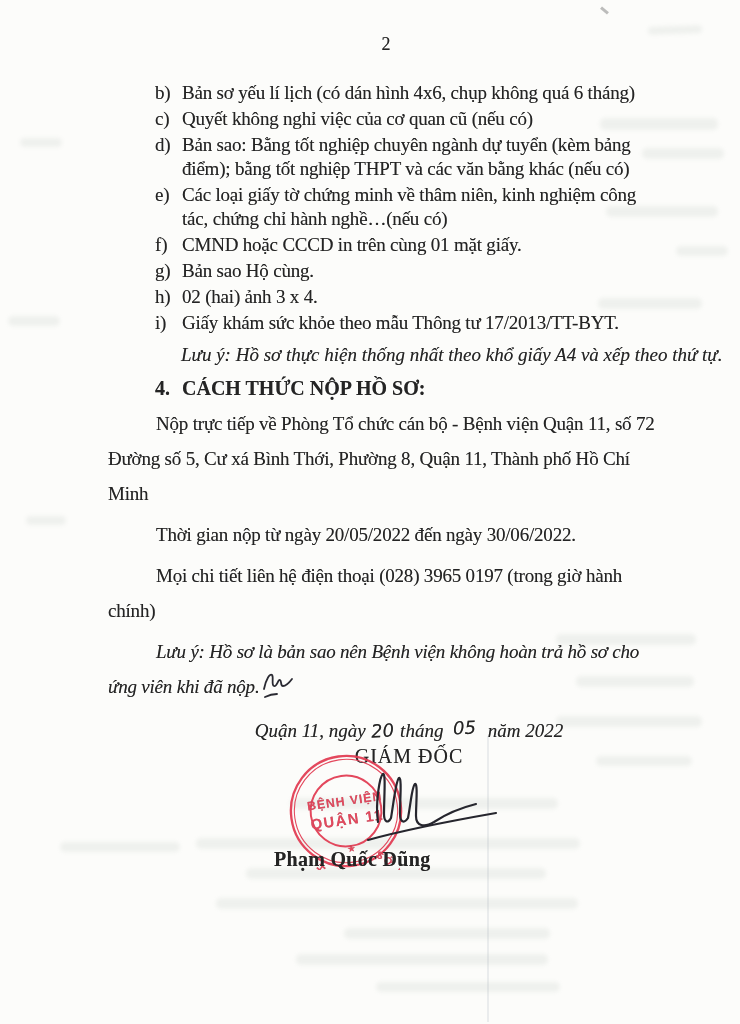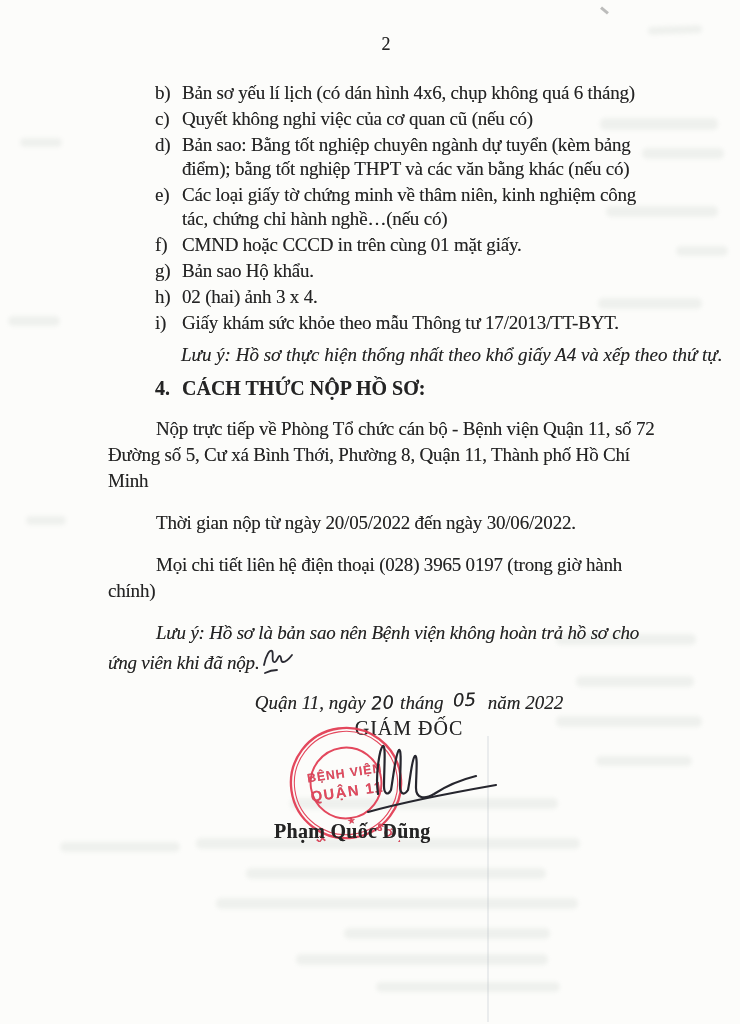--- a/index.html
+++ b/index.html
@@ -11,21 +11,21 @@
   .content{position:absolute;left:108px;top:34px;width:556px;z-index:2;
     text-shadow:0 0 .5px rgba(40,40,40,.45);}
   .page-num{text-align:center;font-size:18px;margin-bottom:26px;}
   .doc-list{margin-left:47px;font-size:19px;line-height:24px;letter-spacing:-0.2px;}
   .li{display:flex;margin-bottom:2px;}
   .li .marker{flex:0 0 27px;}
   .li .txt{flex:1;}
   .note1{font-style:italic;margin-left:73px;margin-top:9px;font-size:19px;white-space:nowrap;}
   .heading{display:flex;font-weight:bold;font-size:20px;margin-left:47px;margin-top:11px;}
   .heading .num{flex:0 0 27px;}
-  .para{font-size:19px;line-height:26px;text-indent:48px;margin-top:16px;letter-spacing:-0.2px;}
+  .para{font-size:19px;line-height:35px;text-indent:48px;margin-top:6px;letter-spacing:-0.2px;}
   .para.italic{font-style:italic;}
   .sig-block{position:relative;width:310px;margin:16px 100px 0 auto;height:196px;text-align:center;}
   .date-line{font-style:italic;font-size:19px;white-space:nowrap;}
   .hand{font-family:"DejaVu Sans",sans-serif;font-size:18px;display:inline-block;}
   .hand.day{transform:rotate(-4deg);margin:0 1px;}
   .hand.month{transform:rotate(-2deg);position:relative;top:-3px;margin:0 7px 0 5px;}
   .director-title{font-weight:normal;font-size:20px;letter-spacing:1px;margin-top:3px;}
   .stamp{position:absolute;left:33px;top:32px;opacity:.93;}
   .sig-ink{position:absolute;left:106px;top:44px;}
   .director-name{position:absolute;left:20px;top:128px;width:230px;text-align:left;
@@ -87,21 +87,21 @@
       <div class="li">
         <span class="marker">e)</span>
         <span class="txt">Các loại giấy tờ chứng minh về thâm niên, kinh nghiệm công tác, chứng chỉ hành nghề…(nếu có)</span>
       </div>
       <div class="li">
         <span class="marker">f)</span>
         <span class="txt">CMND hoặc CCCD in trên cùng 01 mặt giấy.</span>
       </div>
       <div class="li">
         <span class="marker">g)</span>
-        <span class="txt">Bản sao Hộ khẩu.</span>
+        <span class="txt">Bản sao Hộ cùng.</span>
       </div>
       <div class="li">
         <span class="marker">h)</span>
         <span class="txt">02 (hai) ảnh 3 x 4.</span>
       </div>
       <div class="li">
         <span class="marker">i)</span>
         <span class="txt">Giấy khám sức khỏe theo mẫu Thông tư 17/2013/TT-BYT.</span>
       </div>
     </div>

